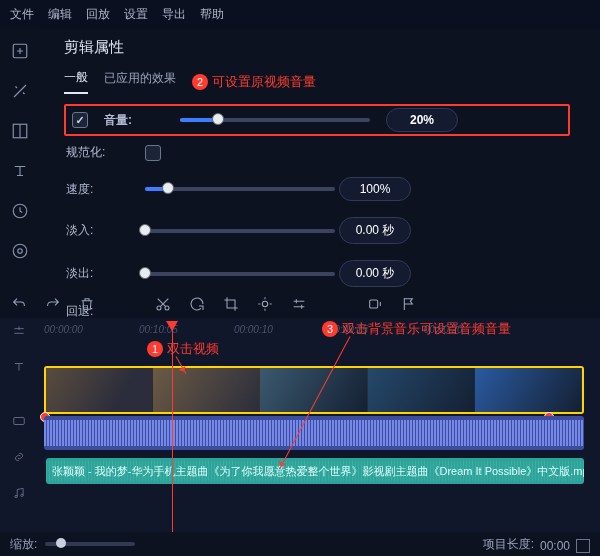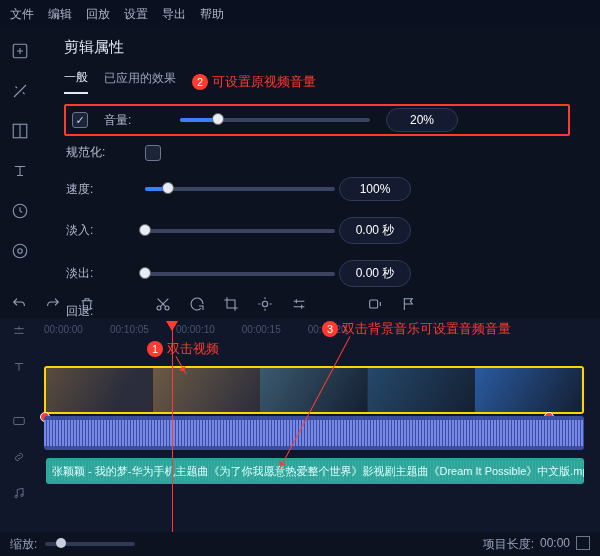--- a/index.html
+++ b/index.html
@@ -64,21 +64,21 @@
     position:absolute; top:-5px; width:12px; height:12px; border-radius:50%;
     background:#e8ecf5; border:1px solid #666; transform:translateX(-50%);
   }
   .value-pill {
     min-width:72px; text-align:center; padding:4px 10px;
     border:1px solid #2f3a55; border-radius:14px; background:#141b30;
     color:#ffffff;
   }
   .highlight-box {
     border:2px solid #ff3b30; border-radius:2px; padding:2px 6px;
-    display:flex; align-items:center; gap:16px;
+    display:flex; align-items:center; gap:16px;font-weight:bold;
   }
   
   .tl-toolbar {
     position:absolute; left:10px; right:10px; top:290px; height:28px;
     display:flex; align-items:center; gap:18px;
   }
   .tl-toolbar .grp { display:flex; gap:16px; }
   .tl-toolbar .ticon2 { width:18px; height:18px; color:#9aa4bc; display:flex; align-items:center; justify-content:center; }
   .tl-toolbar svg { width:16px; height:16px; stroke:#9aa4bc; fill:none; stroke-width:1.6; }
   
@@ -87,21 +87,21 @@
     background:#10172a;
   }
   .tl-left {
     position:absolute; left:0; top:0; bottom:0; width:40px;
     display:flex; flex-direction:column; align-items:center; gap:20px; padding-top:6px;
   }
   .tl-left .ic { width:16px; height:16px; color:#6a7590; }
   .tl-left svg { width:14px; height:14px; stroke:#6a7590; fill:none; stroke-width:1.5; }
   .ruler {
     position:absolute; left:40px; right:6px; top:0; height:22px;
-    display:flex; gap:27px; padding-left:4px; color:#4a5470; font-size:10px; align-items:center;
+    display:flex; gap:56px; padding-left:4px; color:#4a5470; font-size:10px; align-items:center;font-style:italic;
   }
   .ruler span { white-space:nowrap; }
   .annot3 { position:absolute; top:2px; left:322px; color:#ff3b30; font-size:13px; }
   .annot1 { position:absolute; top:22px; left:147px; color:#ff3b30; font-size:13px; z-index:5;}
   .playhead {
     position:absolute; left:172px; top:4px; bottom:0; width:1px; background:#ff3b30; z-index:20;
   }
   .playhead::before {
     content:""; position:absolute; top:-1px; left:-6px; width:12px; height:10px;
     background:#ff3b30; clip-path: polygon(0 0,100% 0,50% 100%);
@@ -156,21 +156,21 @@
     border:4px solid transparent; border-left-color:#ff3b30;
   }
   
   .bottombar {
     position:absolute; left:0; right:0; bottom:0; height:24px;
     display:flex; align-items:center; justify-content:space-between;
     padding:0 10px; background:#0d1220; font-size:12px; color:#98a2bc;
   }
   .zoom-slider { width:90px; height:4px; background:#2f3a55; border-radius:2px; position:relative; margin-left:8px;}
   .zoom-slider .zthumb { position:absolute; left:12%; top:-4px; width:10px; height:10px; border-radius:50%; background:#c8d0e0;}
-  .proj-len { display:flex; align-items:flex-start; gap:6px;}
+  .proj-len { display:flex; align-items:flex-end; gap:6px;}
   .sq { width:14px; height:14px; border:1px solid #6a7590;}
 </style>
 </head>
 <body>
 
 <div class="menubar">
   <span>文件</span>
   <span>编辑</span>
   <span>回放</span>
   <span>设置</span>

